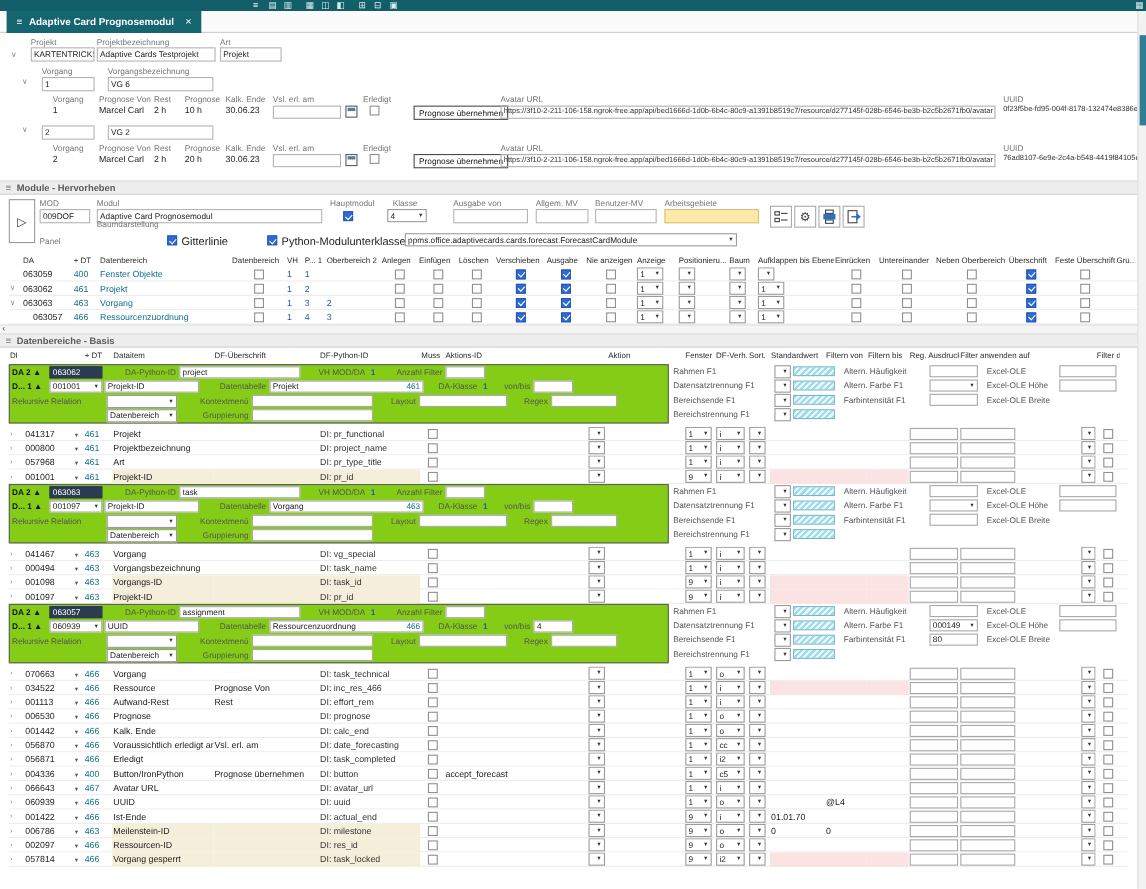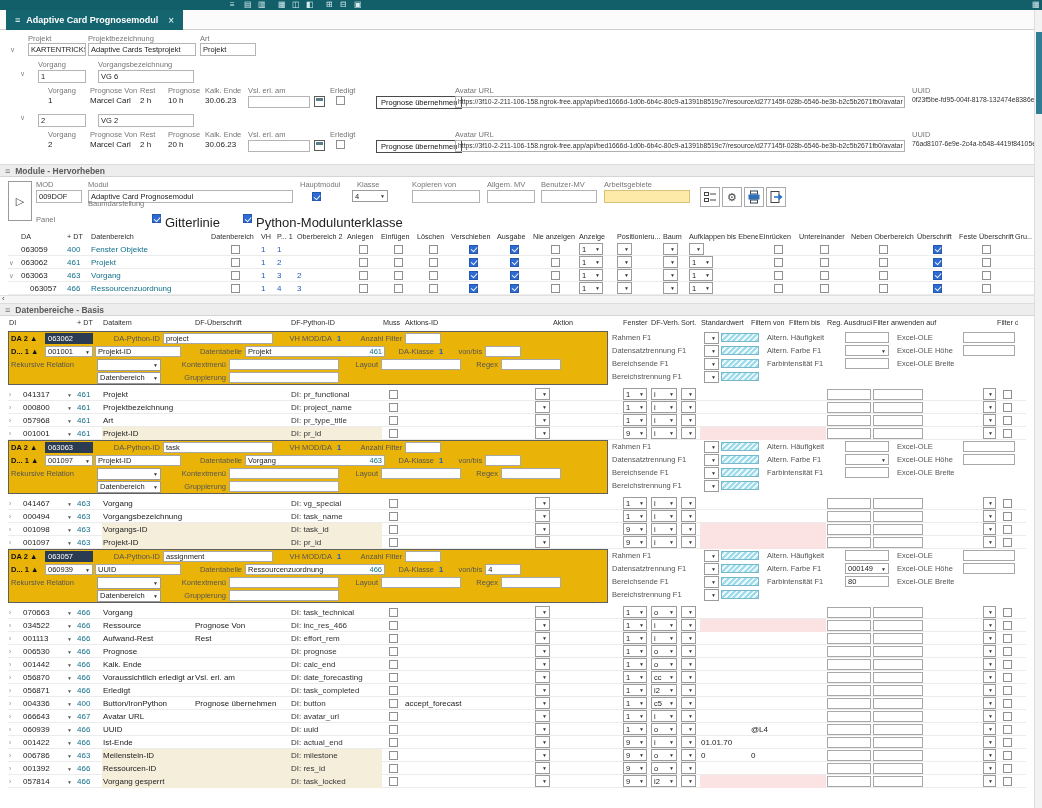--- a/index.html
+++ b/index.html
@@ -5,21 +5,21 @@
 *{margin:0;padding:0;box-sizing:border-box}
 html,body{width:1042px;height:808px;overflow:hidden;background:#fff;font-family:"Liberation Sans",sans-serif;color:#222}
 .abs{position:absolute}
 #topbar{position:absolute;left:0;top:0;width:1042px;height:10px;background:#135f69}
 .ti{position:absolute;top:-1px;font-size:8px;color:#d8edf2;line-height:11px}
 #tabbar{position:absolute;left:0;top:10px;width:1042px;height:20px;background:#fbfbfb;border-bottom:1px solid #cfcfcf}
 #tab{position:absolute;left:6px;top:0;height:20px;background:#156570;color:#fff;display:flex;align-items:center;gap:6px;padding:0 9px;font-size:9px;font-weight:bold}
 #tab .x{font-size:10px;font-weight:normal;margin-left:4px}
 #project-panel{position:absolute;left:0;top:30px;width:1034px;height:134px}
 .lbl{position:absolute;font-size:7.5px;color:#767676;white-space:nowrap}
-.lbl2{position:absolute;font-size:13px;color:#222;white-space:nowrap}
+.lbl2{position:absolute;font-size:10px;color:#222;white-space:nowrap}
 .val{position:absolute;font-size:8px;color:#1d1d1d;white-space:nowrap}
 .exp{position:absolute;font-size:7px;color:#888}
 .fld{position:absolute;height:13px;line-height:11px;border:1px solid #b4b4b4;background:#fff;font-size:7.5px;padding:0 2px;white-space:nowrap;overflow:hidden}
 .fldbox{position:absolute;height:12px;border:1px solid #b4b4b4;background:#fff}
 .taskblock{position:absolute;left:0;width:1034px;height:38px}
 #task0{top:40px}#task1{top:84px}
 .tb-id{top:0}.tb-head{top:16px}.tb-data{top:26px}
 .tcol-exp{left:20px}.tcol-id{left:38px}.tcol-name{left:98px}
 .tcol-vg{left:48px}.tcol-pv{left:90px}.tcol-rest{left:140px}.tcol-prog{left:168px}.tcol-kalk{left:205px}
 .tcol-vsl{left:248px}.tcol-cal{left:314px}.tcol-erl{left:330px}.tcol-erlcb{left:336px}.tcol-btn{left:376px}
@@ -73,21 +73,21 @@
 .num{color:#2059c0}
 .ind{padding-left:10px}
 .tan{background:#f5eedb}
 .pink{background:#fbe3e3}
 .py{color:#333}
 .dicar{font-size:5px;color:#555}
 #hscroll{position:absolute;left:0;top:295px;width:1034px;height:8px;background:#f5f5f5;border-top:1px solid #e0e0e0}
 #hscroll .ar{position:absolute;left:2px;top:-2px;font-size:8px;color:#444}
 #daten-area{position:absolute;left:0;top:331px;width:1034px}
 .grow{position:relative;height:54px;margin-bottom:3px}
-.ghbox{position:absolute;left:8px;top:0;width:600px;height:54px;border:1px solid #5f5f5f;background:#eab308;padding:0 2px}
+.ghbox{position:absolute;left:8px;top:0;width:600px;height:54px;border:1px solid #5f5f5f;background:#84cc16;padding:0 2px}
 .ghrow{display:flex;align-items:center;height:13px;font-size:7.5px;white-space:nowrap}
 .gl{color:#555;flex:0 0 auto;padding-right:3px;text-align:right;overflow:hidden;font-size:7.5px}
 .gl.lft{text-align:left}
 .gl.b{color:#111;font-weight:bold;text-align:left}
 .gf{flex:0 0 auto;display:inline-flex;align-items:center;height:11px;border:1px solid #a8a8a8;background:#fff;padding:0 2px;font-size:7.5px;overflow:hidden;white-space:nowrap;vertical-align:middle}
 .gf.dark{background:#2b3b52;border-color:#2b3b52;color:#fff}
 .gf.split{justify-content:space-between}
 .gf.ddf .car{margin-left:auto;font-size:5px;color:#333;padding-left:2px}
 .gv{flex:0 0 auto;font-weight:bold;color:#2059c0;padding:0 2px}
 .grp{position:absolute;left:612px;top:0;width:422px;height:54px}
@@ -205,34 +205,38 @@
   <span class="fld" id="mod-fld">009DOF</span>
   <span class="lbl" id="modul-lbl">Modul</span>
   <span class="fld" id="modul-fld">Adaptive Card Prognosemodul</span>
   <span class="lbl" id="haupt-lbl">Hauptmodul</span>
   <span class="cb on abs" id="haupt-cb"></span>
   <span class="lbl" id="klasse-lbl">Klasse</span>
   <span class="dd abs" id="klasse-dd">
       <span>4</span>
       <span class="car">▼</span>
     </span>
-  <span class="lbl" id="kop-lbl">Kopieren von</span>
+  <span class="lbl" id="kop-lbl">Ausgabe von</span>
   <span class="fld" id="kop-fld"></span>
   <span class="lbl" id="allg-lbl">Allgem. MV</span>
   <span class="fld" id="allg-fld"></span>
   <span class="lbl" id="ben-lbl">Benutzer-MV</span>
   <span class="fld" id="ben-fld"></span>
   <span class="lbl" id="arb-lbl">Arbeitsgebiete</span>
   <span class="fld" id="arb-fld"></span>
   <span class="lbl" id="panel-lbl">Panel</span>
   <span class="lbl" id="baum-lbl">Baumdarstellung</span>
   <span class="cb on abs" id="gitter-cb"></span>
   <span class="lbl2" id="gitter-lbl">Gitterlinie</span>
   <span class="cb on abs" id="py-cb"></span>
   <span class="lbl2" id="py-lbl">Python-Modulunterklasse</span>
+  <span class="dd abs" id="python-dd">
+      <span>ppms.office.adaptivecards.cards.forecast.ForecastCardModule</span>
+      <span class="car">▼</span>
+    </span>
   <span class="icobtn" id="ico1">
       <svg width="14" height="14">
         <rect x="1.5" y="2.5" width="4" height="3" fill="none" stroke="#444"></rect>
         <rect x="1.5" y="8.5" width="4" height="3" fill="none" stroke="#444"></rect>
         <rect x="7" y="3.5" width="6" height="1" fill="#444"></rect>
         <rect x="7" y="9.5" width="6" height="1" fill="#444"></rect>
       </svg>
     </span>
   <span class="icobtn" id="ico2">
       <span>⚙</span>
@@ -1615,21 +1619,21 @@
         <div class="tc w110"><span class="gf w50"></span></div>
         <div class="tc w14"><span class="dd dw13">
             <span class="car">▼</span>
           </span></div>
         <div class="tc ctr w22">
           <span class="cb"></span>
         </div>
       </div>
       <div class="trow">
         <div class="tc w14 exp2">›</div>
-        <div class="tc w44">001392</div>
+        <div class="tc w44">002097</div>
         <div class="tc w10"><span class="dicar">▼</span></div>
         <div class="tc w26 teal">466</div>
         <div class="tc w92 tan">Ressourcen-ID</div>
         <div class="tc w96 tan"></div>
         <div class="tc w92 tan py">DI: res_id</div>
         <div class="tc ctr w22">
           <span class="cb"></span>
         </div>
         <div class="tc w130"></div>
         <div class="tc w18"><span class="dd dw15">

